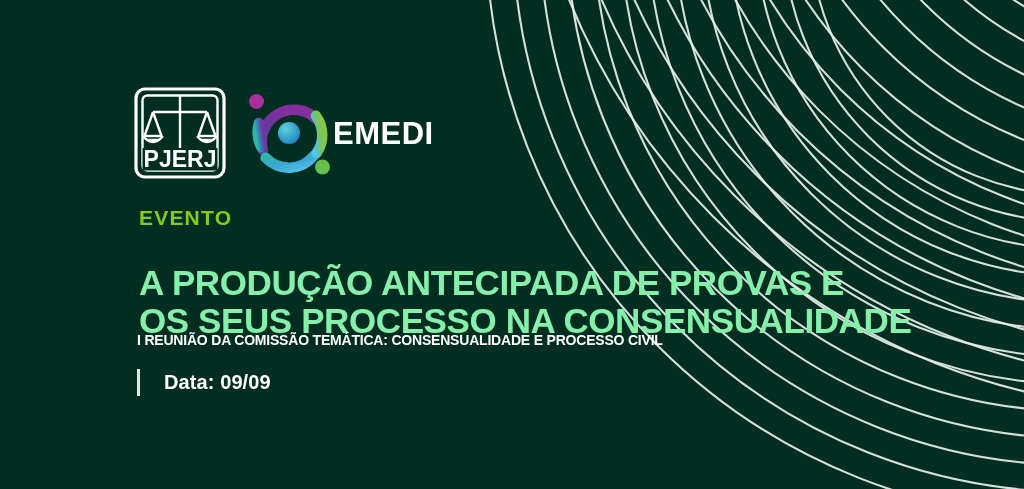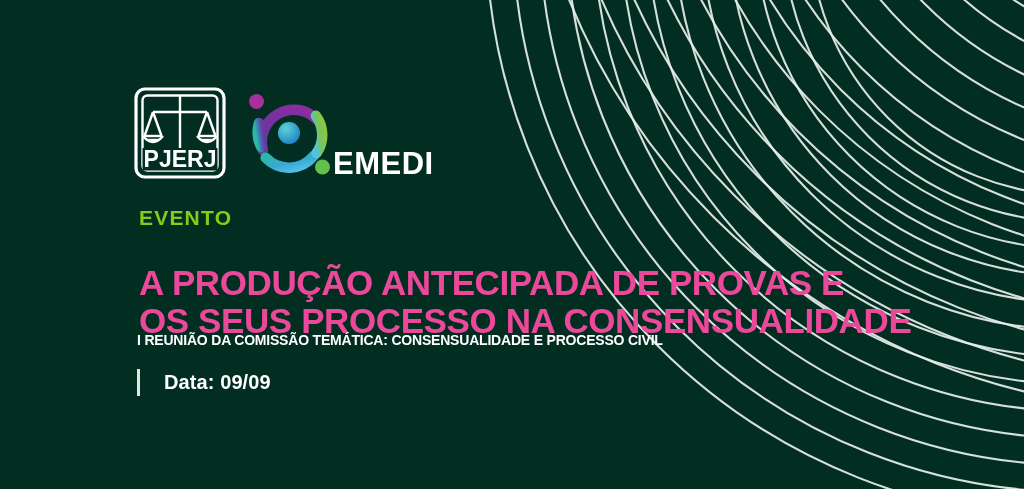--- a/index.html
+++ b/index.html
@@ -43,21 +43,21 @@
     align-items: center;
     gap: 16px;
   }
   .pjerj-logo {
     width: 94px;
     height: 94px;
     position: relative;
   }
   .emedi-logo {
     display: flex;
-    align-items: flex-end;
+    align-items: center;
     gap: 4px;
   }
   .emedi-mark {
     width: 92px;
     height: 92px;
     position: relative;
   }
   .emedi-word {
     color: #ffffff;
     font-size: 31px;
@@ -75,21 +75,21 @@
     color: #84cc16;
     font-size: 21px;
     font-weight: bold;
     letter-spacing: 1.2px;
     line-height: 1;
   }
   .headline {
     position: absolute;
     left: 139px;
     top: 241px;
-    color: #ec4899;
+    color: #86efac;
     font-size: 35px;
     font-weight: bold;
     letter-spacing: -0.4px;
     line-height: 38px;
     white-space: nowrap;
   }
   .headline .hl-line { display: block; }
   .subtitle {
     position: absolute;
     left: 137px;

